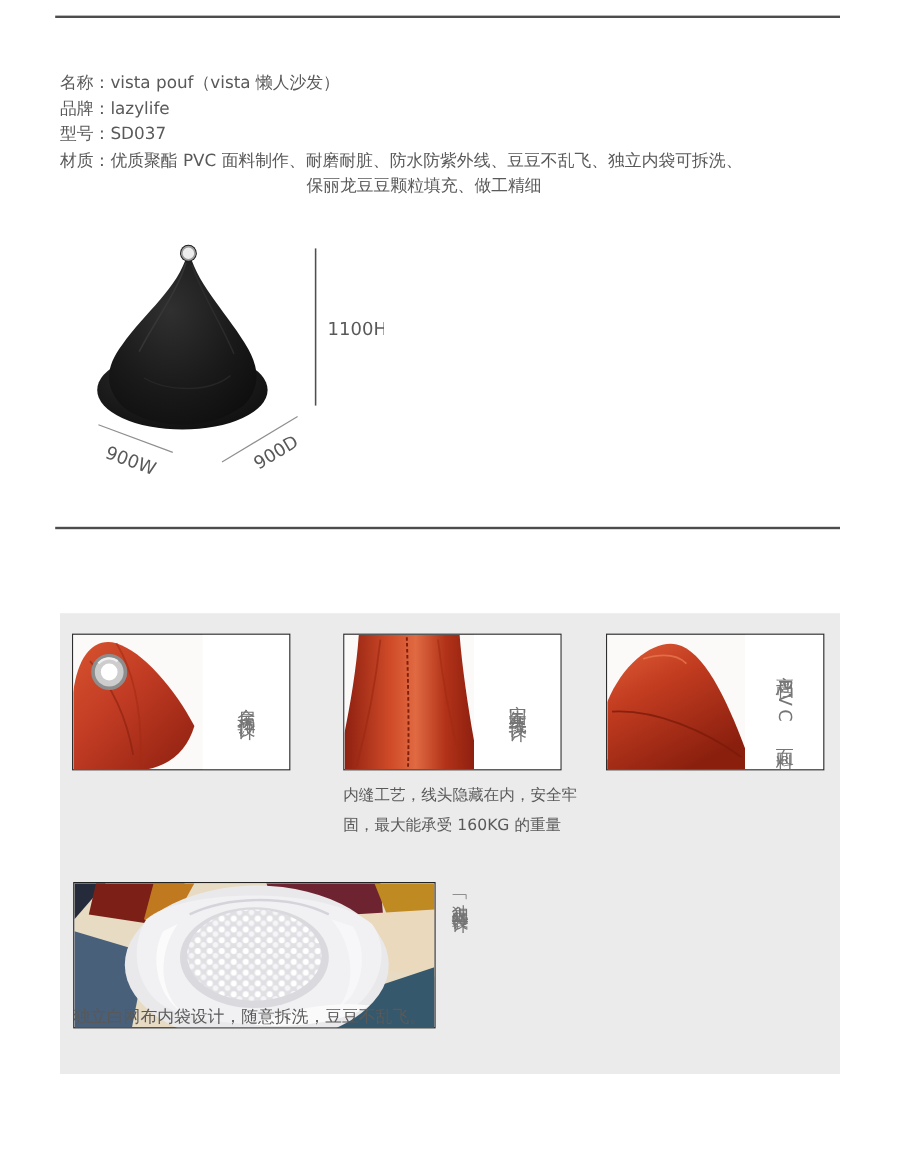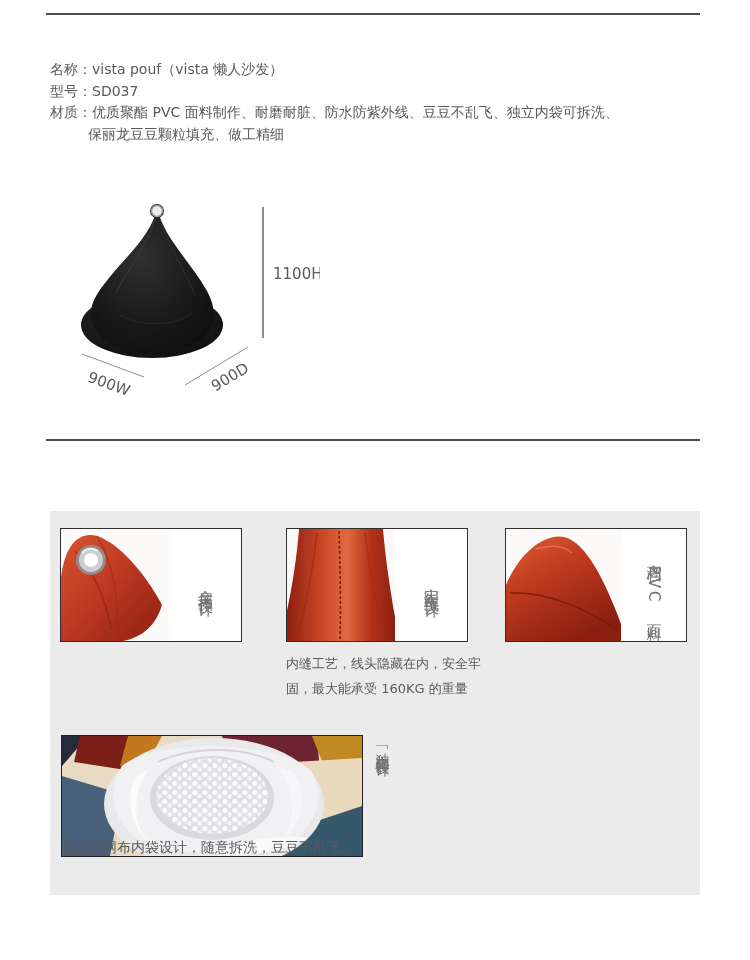--- a/index.html
+++ b/index.html
@@ -7,21 +7,21 @@
     position:relative; width:750px; height:960px; background:#ffffff;
     font-family:"DejaVu Sans","Liberation Sans",sans-serif; overflow:hidden;
   }
   .rule { position:absolute; left:46px; width:654px; height:2px; background:#4d4d4d; }
   .rule-top { top:13px; }
   .rule-mid { top:439px; }
 
   .specs { position:absolute; left:50px; top:59px; font-size:14px; color:#595959; }
   .spec-line { line-height:21.5px; white-space:nowrap; }
   .spec-label { display:inline;text-align:right; }
-  .spec-cont { padding-left:38px; }
+  .spec-cont { padding-left:38px;text-align:center; }
 
   .figure { position:absolute; left:60px; top:195px; }
 
   .panel { position:absolute; left:50px; top:511px; width:650px; height:384px; background:#ebebeb; }
   .card {
     position:absolute; top:17px; width:182px; height:114px; box-sizing:border-box;
     background:#ffffff; border:1px solid #2e2e2e; display:flex; overflow:hidden;
   }
   .card-1 { left:10px; } .card-2 { left:236px; } .card-3 { left:455px; }
   .card-photo { flex:0 0 auto; }
@@ -46,20 +46,21 @@
 </style>
 </head>
 <body>
 
 <div class="page">
 
   <div class="rule rule-top"></div>
 
   <div class="specs">
     <div class="spec-line"><span class="spec-label">名称：</span><span>vista pouf（vista 懒人沙发）</span></div>
+    <div class="spec-line"><span class="spec-label">品牌：</span><span>lazylife</span></div>
     <div class="spec-line"><span class="spec-label">型号：</span><span>SD037</span></div>
     <div class="spec-line"><span class="spec-label">材质：</span><span>优质聚酯 PVC 面料制作、耐磨耐脏、防水防紫外线、豆豆不乱飞、独立内袋可拆洗、</span></div>
     <div class="spec-line spec-cont"><span class="spec-label"></span><span>保丽龙豆豆颗粒填充、做工精细</span></div>
   </div>
 
   <svg class="figure" width="260" height="200" viewBox="0 0 260 200">
     <defs>
       <radialGradient id="bagGrad" cx="42%" cy="35%" r="80%">
         <stop offset="0%" stop-color="#303030"></stop>
         <stop offset="55%" stop-color="#1a1a1a"></stop>

